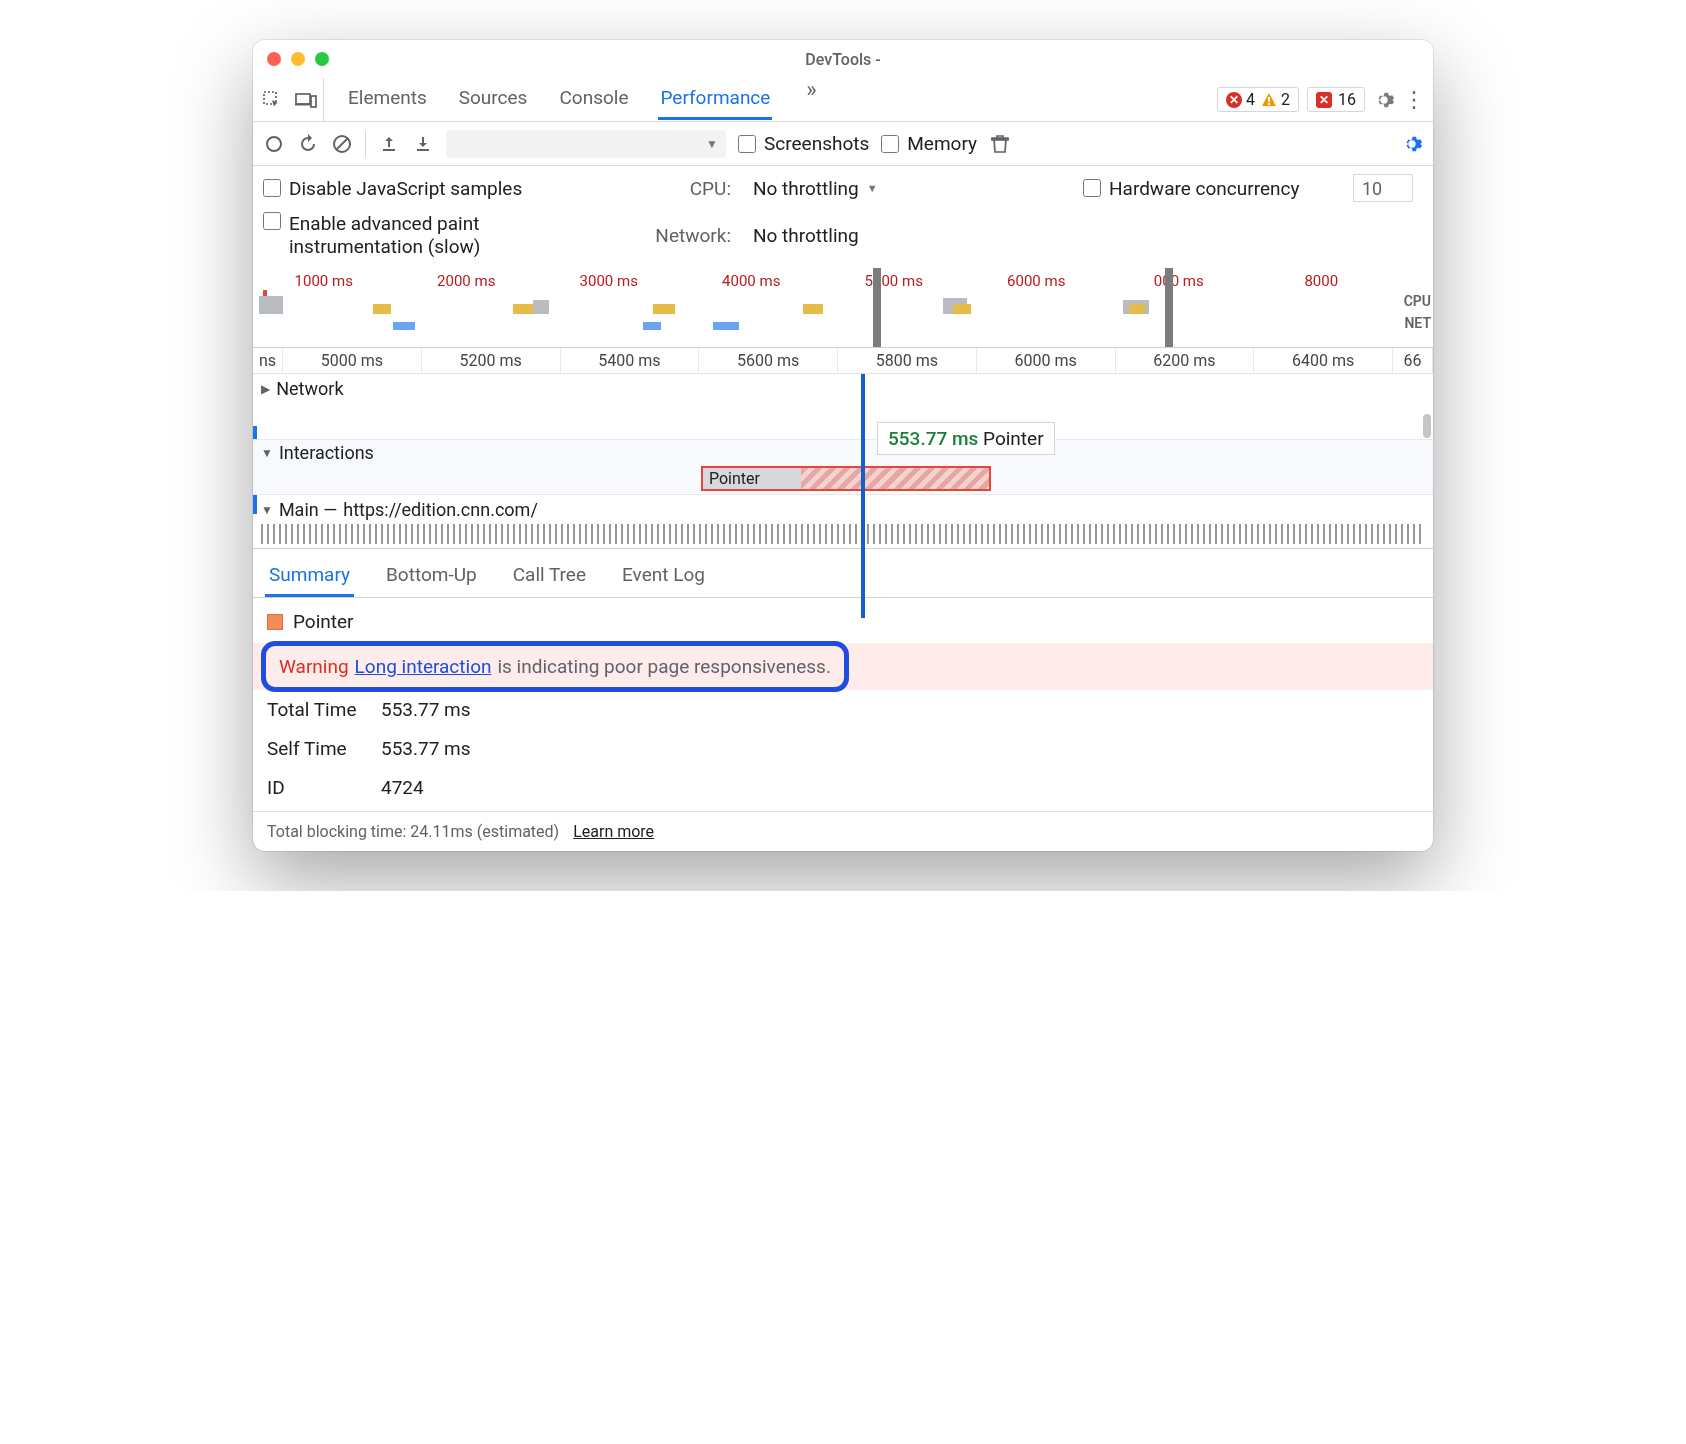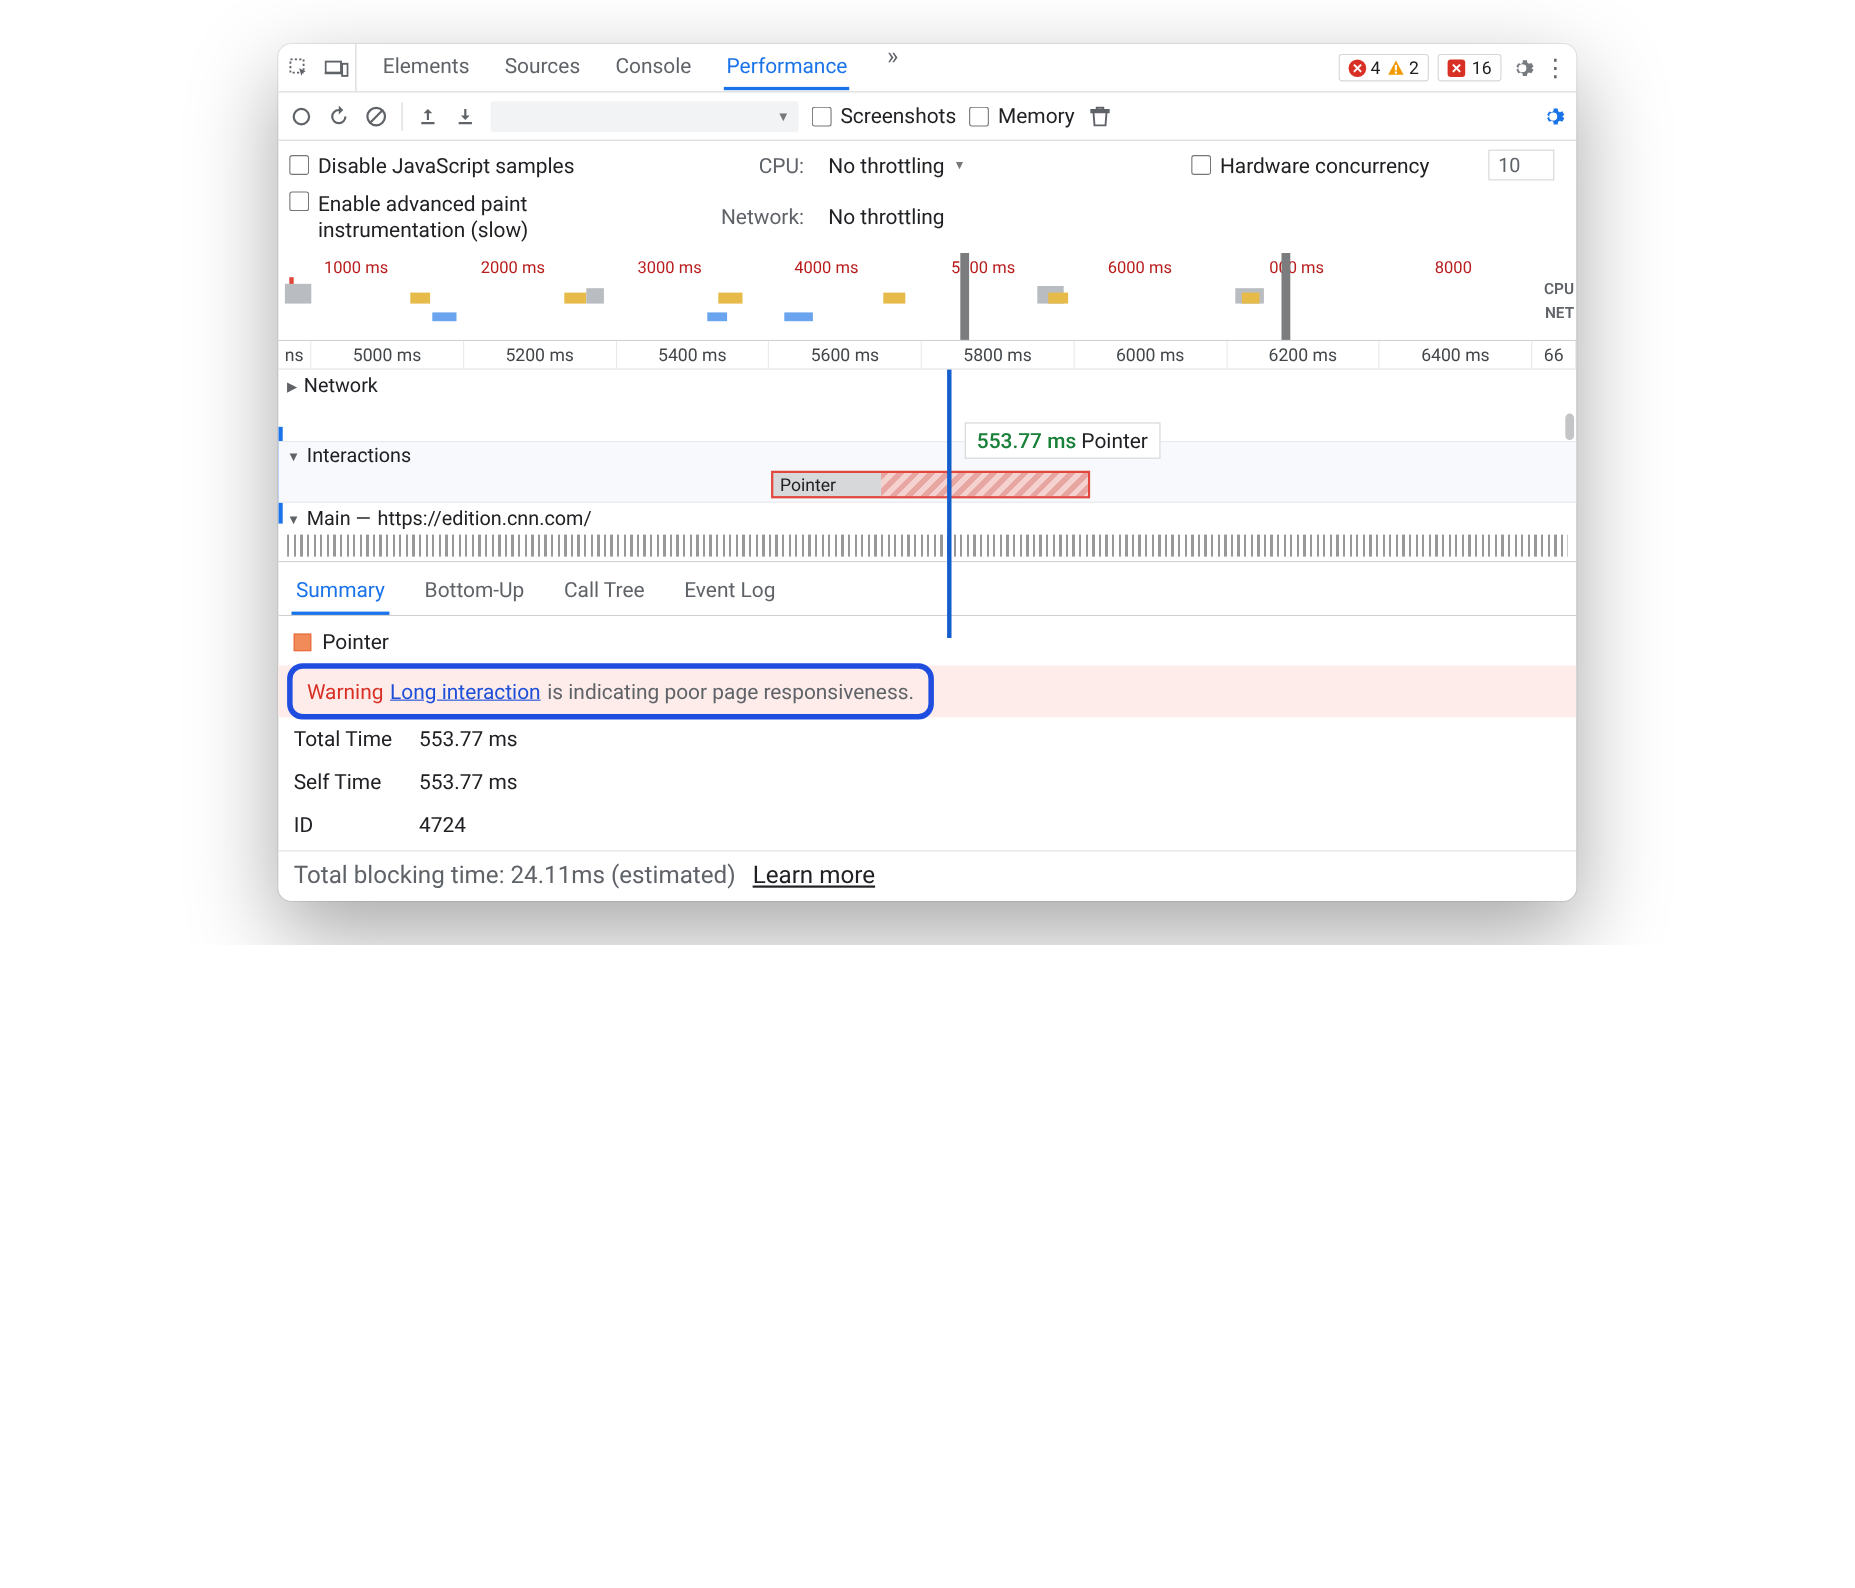--- a/index.html
+++ b/index.html
@@ -124,30 +124,38 @@
 .summary .pointer-head { display: flex; align-items: center; gap: 10px; margin-bottom: 10px; }
 .sq { width: 16px; height: 16px; background: #f28b5a; border: 1px solid #e86c3d; }
 .warning-row { position: relative; background: #fdecea; padding: 8px 12px; border-radius: 2px; display: inline-flex; flex-wrap: wrap; gap: 6px; align-items: center; }
 .warning-row .warn { color: #d93025; }
 .warning-row .link { color: #1d4ed8; text-decoration: underline; }
 .callout { position: absolute; inset: -6px; border: 5px solid #1f4de0; border-radius: 14px; pointer-events: none; }
 .warning-bg { background: #fdecea; margin: 0 -14px; padding: 4px 14px; }
 .kv { display: flex; gap: 14px; padding: 8px 0; }
 .kv .k { min-width: 100px; }
 
-.footer { padding: 10px 14px; font-size: 22px; color: #5f6368; border-top: 1px solid #e1e2e3; }
+.footer { padding: 10px 14px; font-size: 16px; color: #5f6368; border-top: 1px solid #e1e2e3; }
 .footer .learn { color: #202124; text-decoration: underline; margin-left: 10px; }
 
 svg { display: block; }
 </style>
 </head>
 <body>
 
 <div class="window">
 
+  <div class="titlebar">
+    <div class="traffic">
+      <span style="background:#ff5f57"></span>
+      <span style="background:#febc2e"></span>
+      <span style="background:#28c840"></span>
+    </div>
+    <div class="title">DevTools -</div>
+  </div>
 
   <div class="tabstrip">
     <div class="left-icons">
       <span class="icon-btn">
         <svg width="20" height="20" viewBox="0 0 20 20">
             <rect x="2" y="2" width="12" height="12" fill="none" stroke="#5f6368" stroke-width="1.7" stroke-dasharray="2 2"></rect>
             <path d="M10 10 l6 3 l-3 1 l-1 3 z" fill="#5f6368"></path>
           </svg>
       </span>
       <span class="icon-btn">

